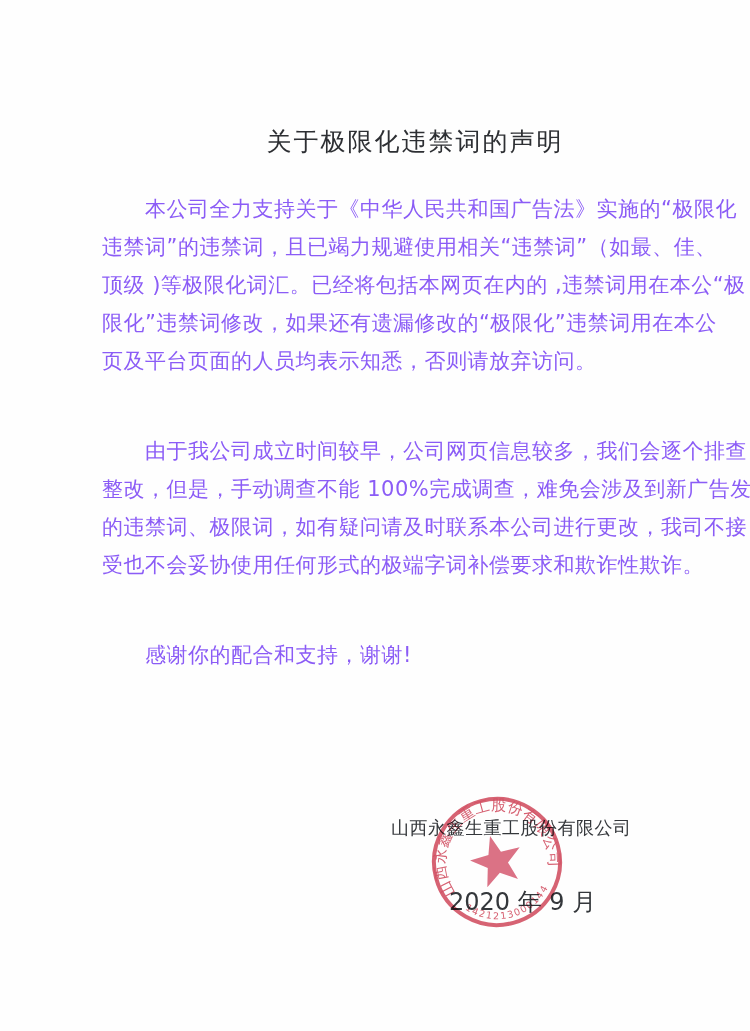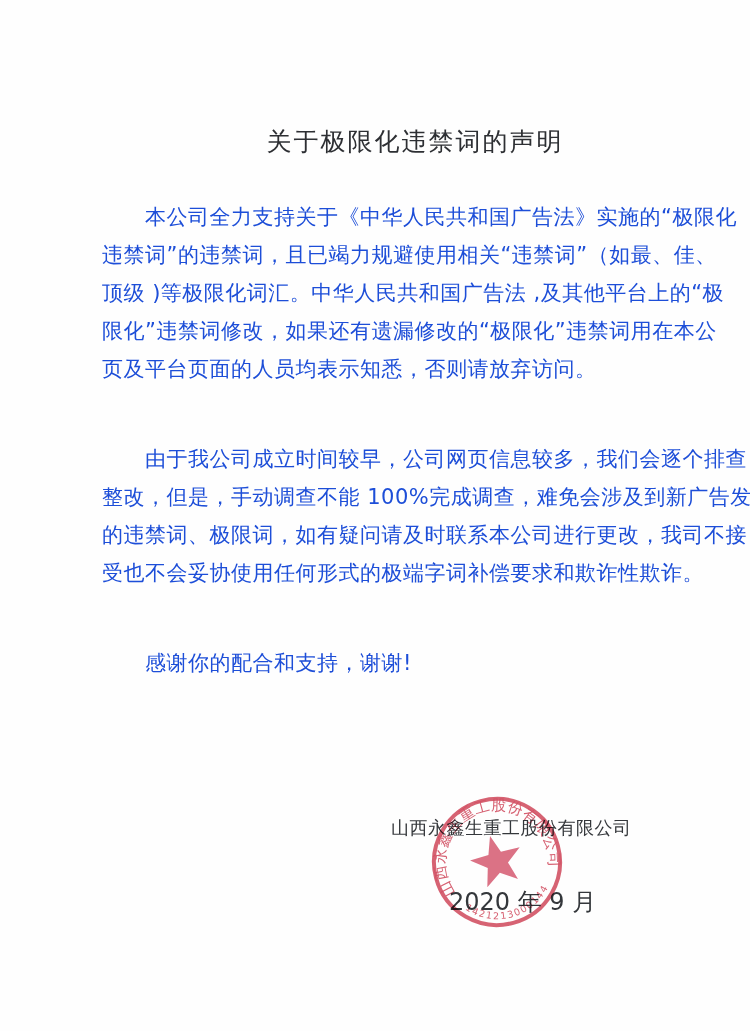--- a/index.html
+++ b/index.html
@@ -22,26 +22,26 @@
     font-family: "DejaVu Serif", "Liberation Serif", serif;
     font-size: 25px;
     font-weight: 500;
     letter-spacing: 2px;
     color: #2d2f33;
     padding-left: 24px;
   }
   .body-text {
     position: absolute;
     left: 102px;
-    top: 198px;
+    top: 190px;
     width: 556px;
     font-size: 21px;
     line-height: 38px;
     letter-spacing: 0.5px;
-    color: #1d4ed8;
+    color: #8b5cf6;
   }
   .para + .para { margin-top: 52px; }
   .line { white-space: pre; }
   .company {
     position: absolute;
     left: 391px;
     top: 816px;
     font-size: 18px;
     letter-spacing: 0.5px;
     color: #34373b;
@@ -79,21 +79,21 @@
 
 <div class="page">
 
   <h1 class="title">关于极限化违禁词的声明</h1>
 
   <div class="body-text">
 
   <div class="para">
         <div class="line">　　本公司全力支持关于《中华人民共和国广告法》实施的“极限化</div>
         <div class="line">违禁词”的违禁词，且已竭力规避使用相关“违禁词”（如最、佳、</div>
-        <div class="line">顶级 )等极限化词汇。中华人民共和国广告法 ,及其他平台上的“极</div>
+        <div class="line">顶级 )等极限化词汇。已经将包括本网页在内的 ,违禁词用在本公“极</div>
         <div class="line">限化”违禁词修改，如果还有遗漏修改的“极限化”违禁词用在本公</div>
         <div class="line">页及平台页面的人员均表示知悉，否则请放弃访问。</div>
       </div>
       <div class="para">
         <div class="line">　　由于我公司成立时间较早，公司网页信息较多，我们会逐个排查</div>
         <div class="line">整改，但是，手动调查不能 100%完成调查，难免会涉及到新广告发</div>
         <div class="line">的违禁词、极限词，如有疑问请及时联系本公司进行更改，我司不接</div>
         <div class="line">受也不会妥协使用任何形式的极端字词补偿要求和欺诈性欺诈。</div>
       </div>
       <div class="para">

